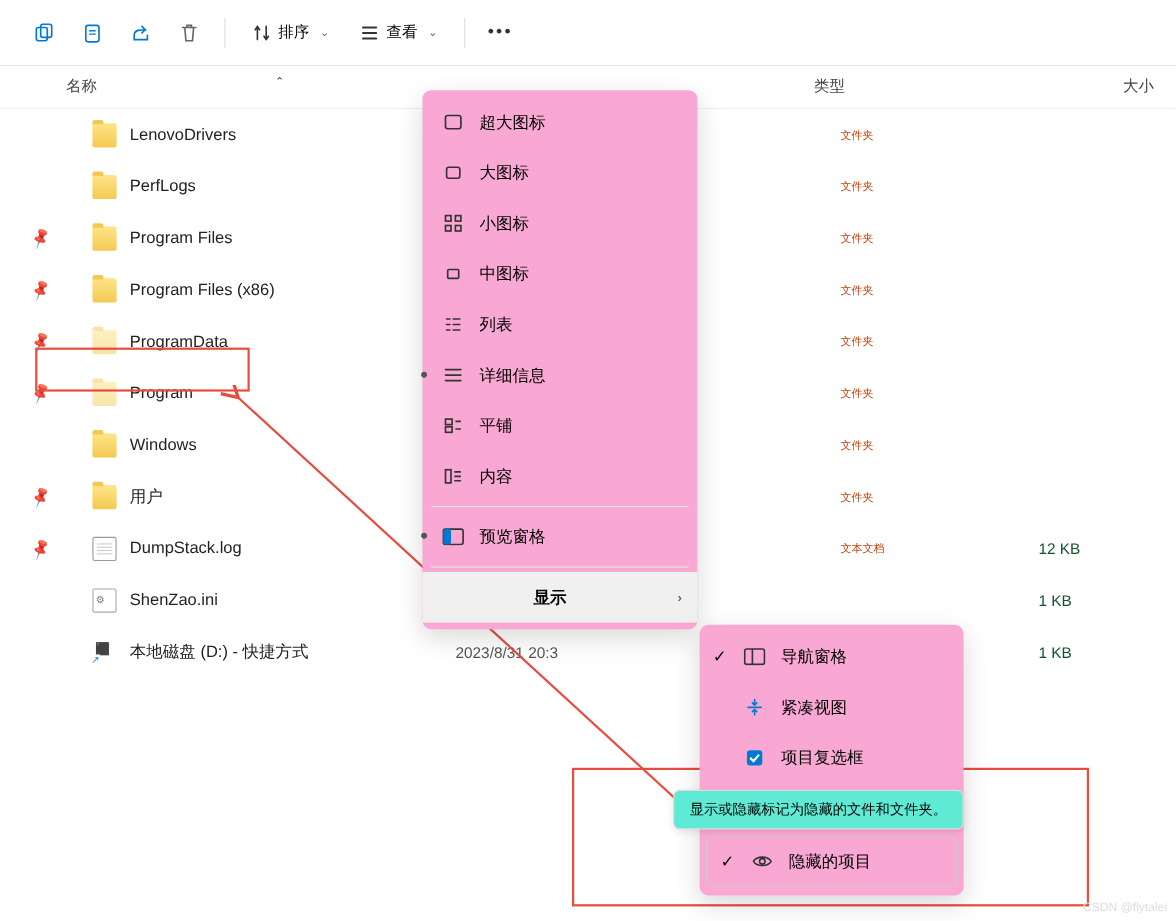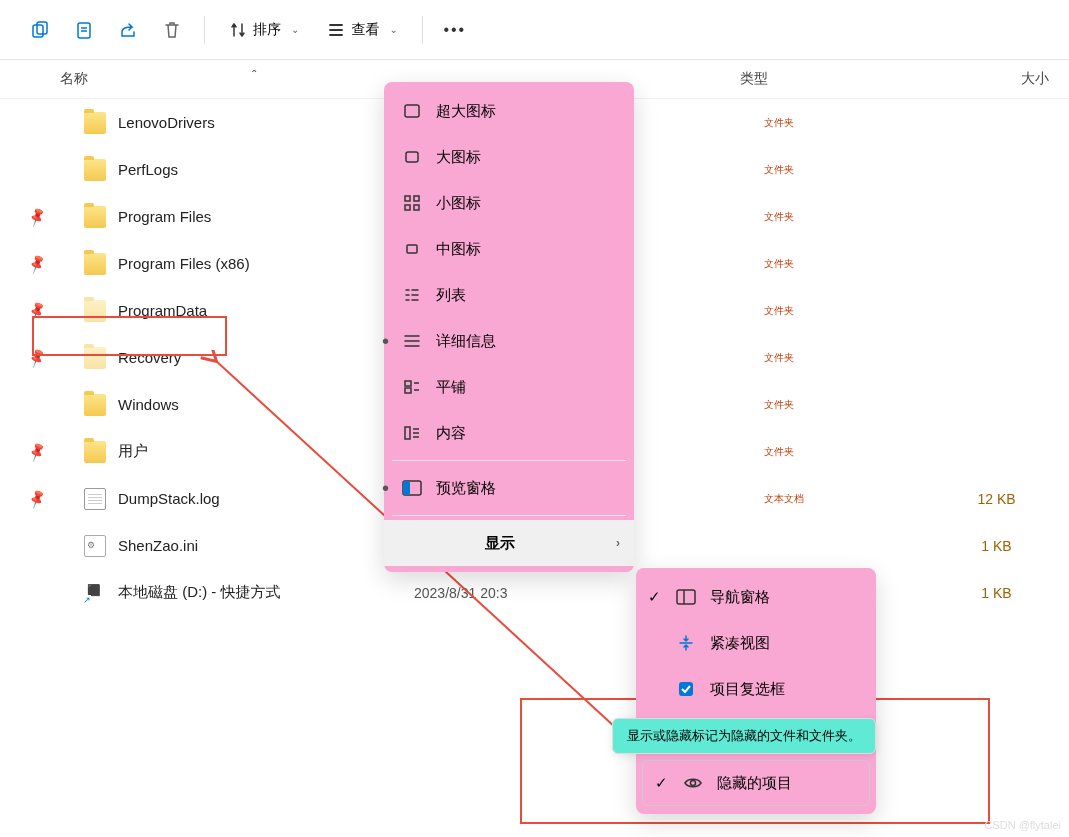--- a/index.html
+++ b/index.html
@@ -17,21 +17,21 @@
     .col-type { width: 180px; }
     .col-size { flex: 1; text-align: right; padding-right: 20px; }
     .sort-ind { position: absolute; left: 190px; top: -2px; font-size: 10px; }
     
     .file-list { }
     .file-row { display: flex; align-items: center; height: 47px; padding-left: 60px; font-size: 15px; color: #222; position: relative; margin-left: 24px; }
     .file-row .icon { width: 22px; height: 22px; margin-right: 12px; flex-shrink: 0; }
     .file-row .fname { width: 296px; }
     .file-row .fdate { width: 350px; color: #555; font-size: 14px; }
     .file-row .ftype { width: 180px; color: #c2410c; font-size: 10px; }
-    .file-row .fsize { flex: 1; text-align: center; padding-right: 20px; color: #a16207; font-size: 14px; }
+    .file-row .fsize { flex: 1; text-align: left; padding-right: 20px; color: #14532d; font-size: 14px; }
     .pin { position: absolute; left: 4px; color: #888; font-size: 14px; transform: rotate(-25deg); }
     
     .folder-icon { background: linear-gradient(180deg, #fde588 0%, #f4c952 100%); border-radius: 2px; position: relative; }
     .folder-icon::before { content: ''; position: absolute; top: -3px; left: 0; width: 10px; height: 4px; background: #f4c952; border-radius: 2px 2px 0 0; }
     .folder-light { opacity: 0.5; }
     .file-icon { border: 1px solid #999; background: #fff; border-radius: 2px; position: relative; }
     .file-icon::after { content: ''; position: absolute; top: 5px; left: 3px; right: 3px; height: 1px; background: #ccc; box-shadow: 0 3px 0 #ccc, 0 6px 0 #ccc, 0 9px 0 #ccc; }
     .ini-icon { border: 1px solid #aaa; background: #fff; border-radius: 2px; position: relative; }
     .ini-icon::before { content: '⚙'; position: absolute; font-size: 9px; left: 2px; top: 4px; color: #777; }
     .link-icon { position: relative; }
@@ -151,21 +151,21 @@
       <span class="pin">📌</span>
       <div class="icon folder-icon folder-light"></div>
       <div class="fname">ProgramData</div>
       <div class="fdate"></div>
       <div class="ftype">文件夹</div>
       <div class="fsize"></div>
     </div>
     <div class="file-row">
       <span class="pin">📌</span>
       <div class="icon folder-icon folder-light"></div>
-      <div class="fname">Recovery</div>
+      <div class="fname">Program</div>
       <div class="fdate">4</div>
       <div class="ftype">文件夹</div>
       <div class="fsize"></div>
     </div>
     <div class="file-row">
       <div class="icon folder-icon"></div>
       <div class="fname">Windows</div>
       <div class="fdate"></div>
       <div class="ftype">文件夹</div>
       <div class="fsize"></div>

